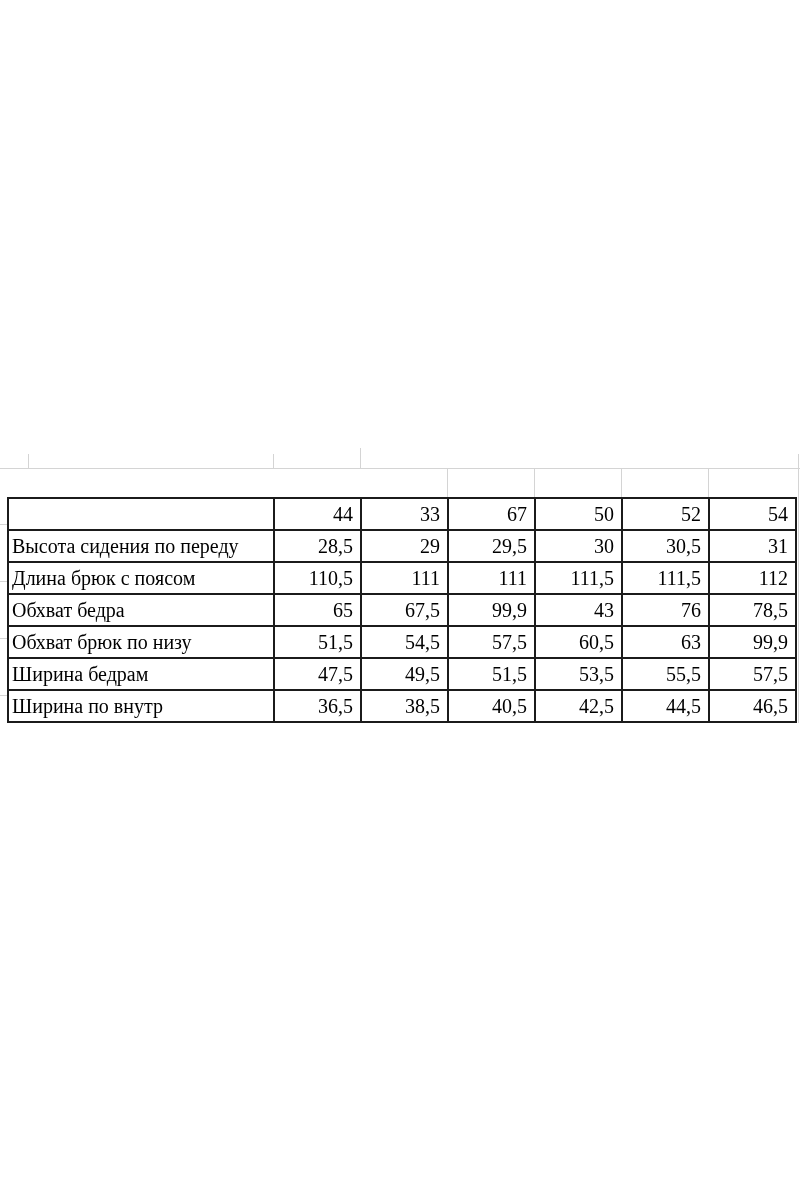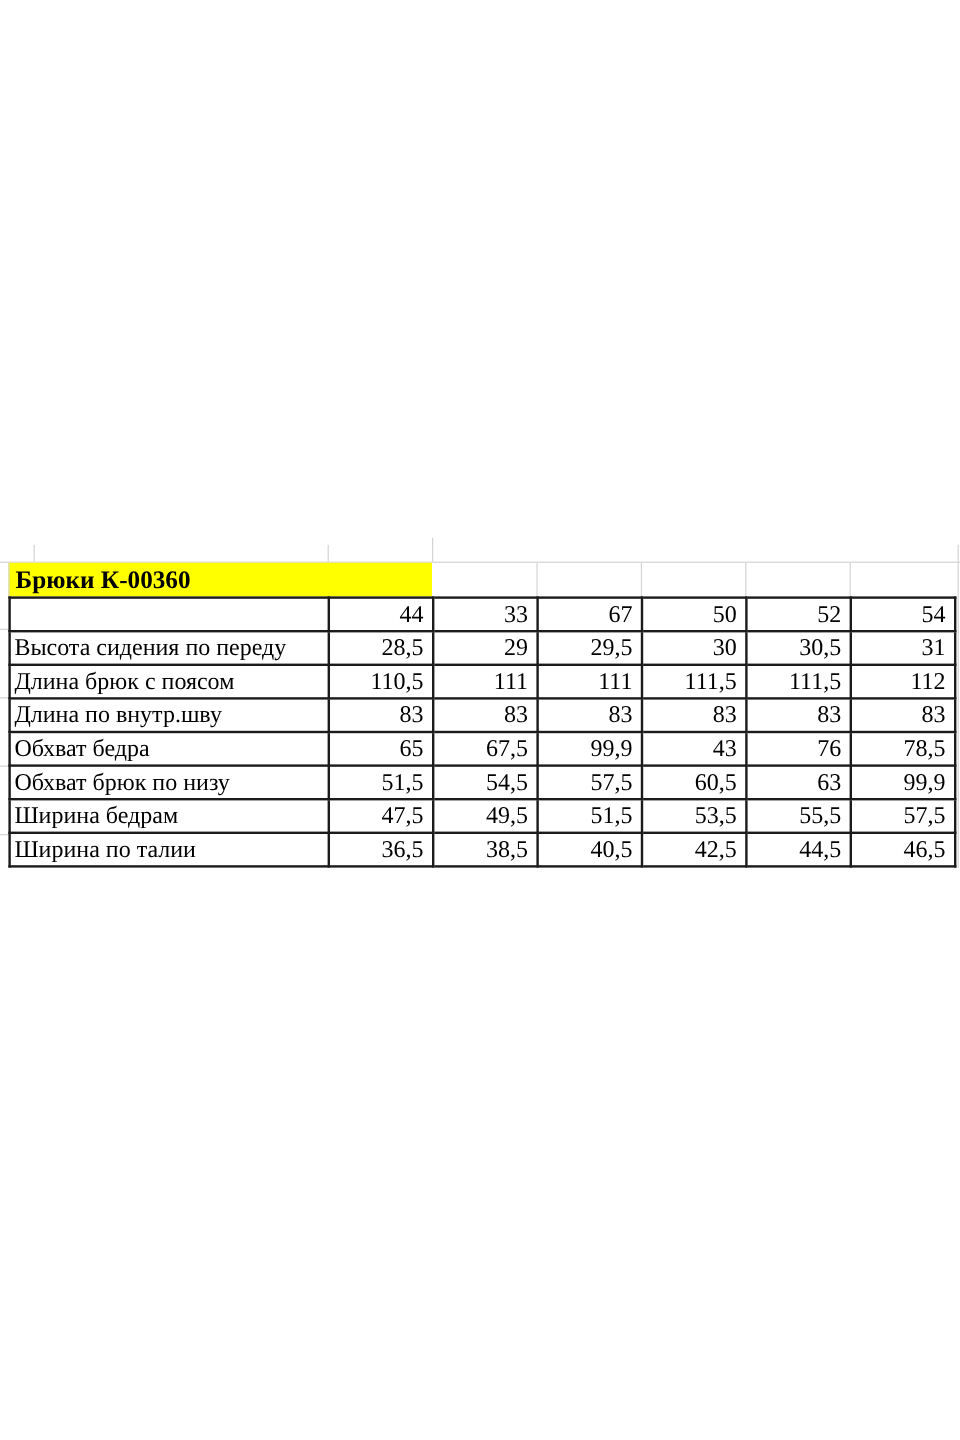--- a/index.html
+++ b/index.html
@@ -74,23 +74,20 @@
   <div class="gl v" style="left:447px;top:469px;height:28px;"></div>
   <div class="gl v" style="left:534px;top:469px;height:28px;"></div>
   <div class="gl v" style="left:621px;top:469px;height:28px;"></div>
   <div class="gl v" style="left:708px;top:469px;height:28px;"></div>
   <div class="gl v" style="left:798px;top:454px;height:269px;"></div>
   <div class="gl h" style="left:0;top:524px;width:7px;"></div>
   <div class="gl h" style="left:0;top:581px;width:7px;"></div>
   <div class="gl h" style="left:0;top:638px;width:7px;"></div>
   <div class="gl h" style="left:0;top:695px;width:7px;"></div>
 
-  <div class="title-cell">
-    <span>Брюки К-00360</span>
-  </div>
 
   <table class="size-table">
     <colgroup>
       <col style="width:266px">
       <col style="width:87px">
         <col style="width:87px">
         <col style="width:87px">
       <col style="width:87px">
         <col style="width:87px">
         <col style="width:87px">
@@ -119,29 +116,20 @@
         <tr>
           <td class="lbl">Длина брюк с поясом</td>
           <td class="num">110,5</td>
           <td class="num">111</td>
           <td class="num">111</td>
           <td class="num">111,5</td>
           <td class="num">111,5</td>
           <td class="num">112</td>
         </tr>
         <tr>
-          <td class="lbl">Длина по внутр.шву</td>
-          <td class="num">83</td>
-          <td class="num">83</td>
-          <td class="num">83</td>
-          <td class="num">83</td>
-          <td class="num">83</td>
-          <td class="num">83</td>
-        </tr>
-        <tr>
           <td class="lbl">Обхват бедра</td>
           <td class="num">65</td>
           <td class="num">67,5</td>
           <td class="num">99,9</td>
           <td class="num">43</td>
           <td class="num">76</td>
           <td class="num">78,5</td>
         </tr>
         <tr>
           <td class="lbl">Обхват брюк по низу</td>
@@ -155,21 +143,21 @@
         <tr>
           <td class="lbl">Ширина бедрам</td>
           <td class="num">47,5</td>
           <td class="num">49,5</td>
           <td class="num">51,5</td>
           <td class="num">53,5</td>
           <td class="num">55,5</td>
           <td class="num">57,5</td>
         </tr>
         <tr>
-          <td class="lbl">Ширина по талии</td>
+          <td class="lbl">Ширина по внутр</td>
           <td class="num">36,5</td>
           <td class="num">38,5</td>
           <td class="num">40,5</td>
           <td class="num">42,5</td>
           <td class="num">44,5</td>
           <td class="num">46,5</td>
         </tr>
       </tbody>
   </table>
 

